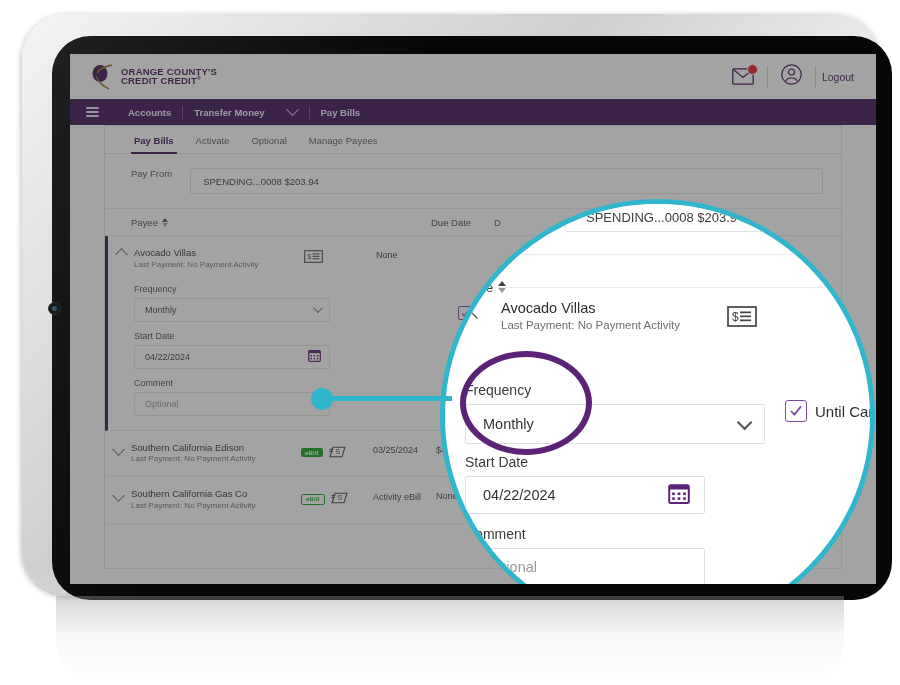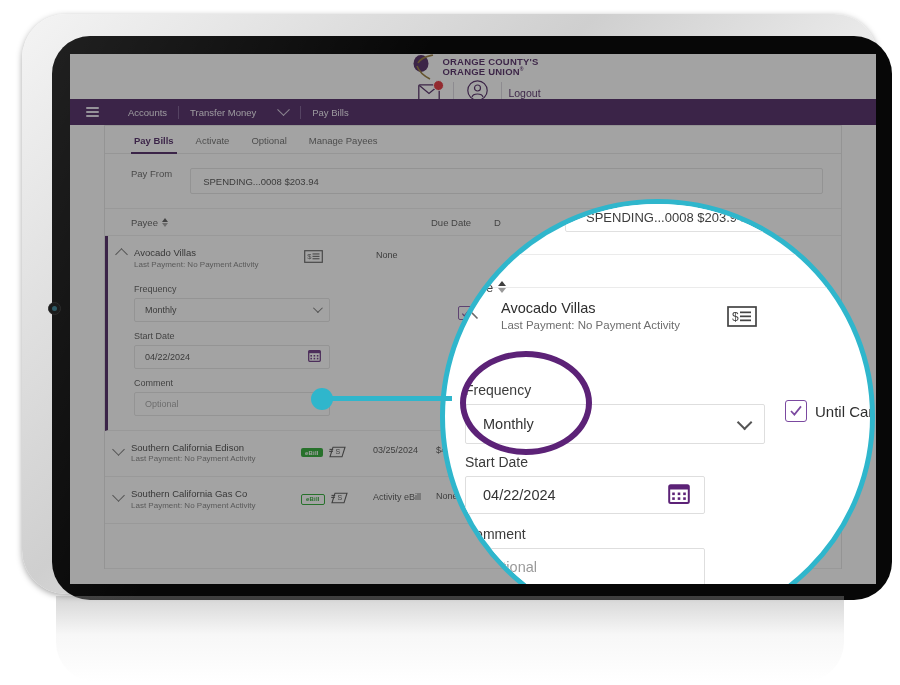--- a/index.html
+++ b/index.html
@@ -45,21 +45,21 @@
   
   .screen{
     position:absolute;left:48px;top:40px;width:806px;height:530px;
     overflow:hidden;background:#ffffff;
   }
 
   
   .brand-bar{
     position:relative;height:45px;background:#ffffff;
     display:flex;align-items:center;justify-content:space-between;
-    padding:0 16px 0 22px;box-sizing:border-box;flex-direction:column;
+    padding:0 16px 0 22px;box-sizing:border-box;
   }
   .logo{display:flex;align-items:center;gap:7px;}
   .logo-mark{position:relative;width:22px;height:26px;flex:none;}
   .logo-text{line-height:1.02;}
   .logo-l1,.logo-l2{
     font-size:9.5px;font-weight:bold;color:#3d1152;letter-spacing:.2px;
     font-family:"Liberation Sans", sans-serif;display:block;
   }
   .logo-tm{font-size:5px;vertical-align:super;}
   .header-right{display:flex;align-items:center;gap:0;}
@@ -74,21 +74,21 @@
 
   
   .navbar{
     height:26px;background:#3b1053;display:flex;align-items:center;
     padding-left:16px;box-sizing:border-box;position:relative;
   }
   .hamburger{width:13px;height:10px;display:flex;flex-direction:column;justify-content:space-between;margin-right:18px;}
   .hamburger i{display:block;height:1.6px;background:#e7e1ee;border-radius:1px;}
   .nav-link{
     font-size:9.5px;color:#efe9f4;padding:0 11px;height:26px;display:flex;align-items:center;
-    position:relative;white-space:nowrap;
+    position:relative;white-space:nowrap;font-weight:bold;
   }
   .nav-div{width:1px;height:13px;background:#6d4a85;}
   .nav-caret{width:8px;height:8px;border-right:1.4px solid #cfc3da;border-bottom:1.4px solid #cfc3da;transform:rotate(45deg) translate(-2px,-2px);margin:0 12px;}
   .nav-link.active:after{
     content:"";position:absolute;left:2px;right:2px;bottom:-2px;height:2.5px;background:#ffffff;
   }
 
   
   .page{background:#ffffff;height:459px;padding:0;position:relative;}
   .page-title{font-size:13px;color:#4a4a4a;padding:11px 0 7px 34px;}
@@ -261,21 +261,21 @@
         <div class="logo">
           <div class="logo-mark">
             <svg width="22" height="26" viewBox="0 0 22 26">
               <ellipse cx="8" cy="9.5" rx="7.5" ry="8.5" fill="#3d1152"></ellipse>
               <path d="M5 9 C8 3, 16 2, 20 1" stroke="#8a6a22" stroke-width="1.6" fill="none"></path>
               <path d="M4 12 C7 20, 13 23, 17 25" stroke="#8a6a22" stroke-width="1.6" fill="none"></path>
             </svg>
           </div>
           <div class="logo-text">
             <span class="logo-l1">ORANGE COUNTY'S</span>
-            <span class="logo-l2"><span>ORANGE UNION</span><span class="logo-tm">®</span></span>
+            <span class="logo-l2"><span>CREDIT CREDIT</span><span class="logo-tm">®</span></span>
           </div>
         </div>
 
         <div class="header-right">
           <div class="hdr-item">
             <div class="mail-wrap">
               <svg width="22" height="17" viewBox="0 0 22 17">
                 <rect x="0.8" y="0.8" width="20.4" height="15.4" rx="1" fill="none" stroke="#3d1152" stroke-width="1.3"></rect>
                 <path d="M1.4 1.6 L11 9.4 L20.6 1.6" fill="none" stroke="#3d1152" stroke-width="1.3"></path>
               </svg>

